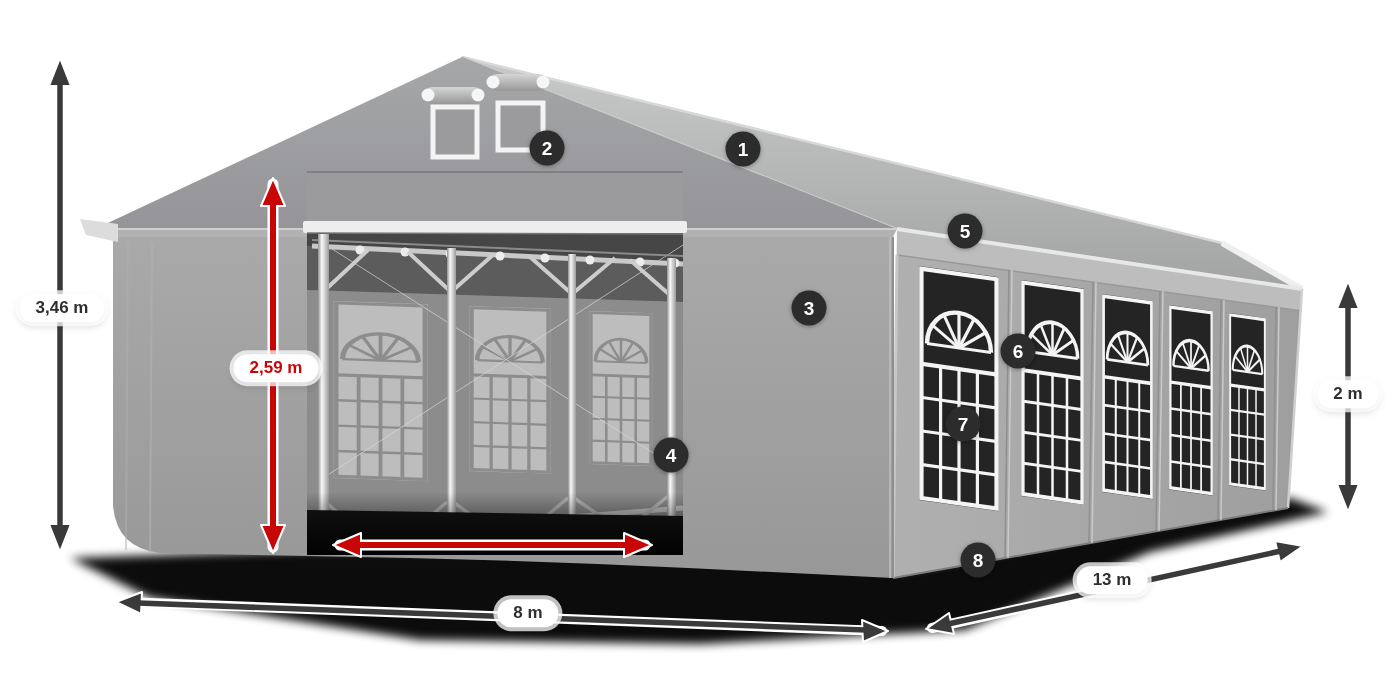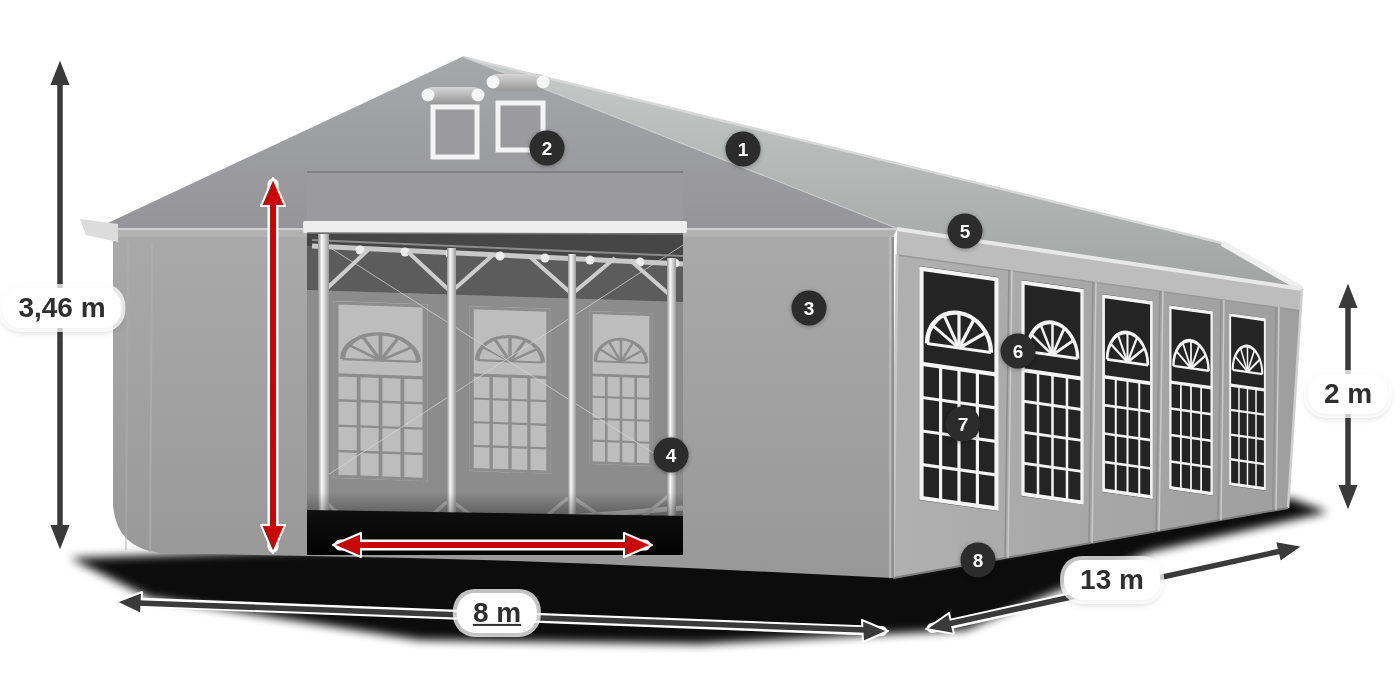--- a/index.html
+++ b/index.html
@@ -5,21 +5,21 @@
   html,body{margin:0;padding:0;background:#ffffff;}
   .stage{
     position:relative;width:1400px;height:700px;background:#ffffff;
     font-family:"Liberation Sans", sans-serif;overflow:hidden;
   }
   .stage svg{position:absolute;left:0;top:0;}
   
   .dim-label{
     position:absolute;transform:translate(-50%,-50%);
     background:#ffffff;border-radius:18px;padding:4px 16px;
-    font-weight:bold;font-size:28px;line-height:1.15;color:#2f2f2f;
+    font-weight:bold;font-size:17px;line-height:1.15;color:#2f2f2f;
     white-space:nowrap;text-align:center;
     box-shadow:0 0 0 4px rgba(255,255,255,.75), 0 3px 9px rgba(0,0,0,.22);
   }
   .dim-label.red{color:#c90606;}
   
   .marker{
     position:absolute;transform:translate(-50%,-50%);
     width:35px;height:35px;border-radius:50%;
     background:#2c2c2c;color:#ffffff;
     font-weight:bold;font-size:19px;
@@ -263,21 +263,22 @@
     </g>
     <g>
       <line class="cas" x1="1348" y1="287" x2="1348" y2="506"></line>
       <polygon class="hd" points="1348,281 1337,309 1359,309"></polygon>
       <polygon class="hd" points="1348,512 1337,484 1359,484"></polygon>
       <line class="ad" x1="1348" y1="305" x2="1348" y2="488"></line>
     </g>
   </svg>
 
   <div class="dim-label" style="left:62px;top:308px;">3,46 m</div>
-  <div class="dim-label" style="left:497px;top:613px;text-decoration:underline;">8 m</div>
+  <div class="dim-label red" style="left:276px;top:368px;">2,59 m</div>
+  <div class="dim-label" style="left:528px;top:613px;">8 m</div>
   <div class="dim-label" style="left:1112px;top:580px;">13 m</div>
   <div class="dim-label" style="left:1348px;top:394px;">2 m</div>
 
   <div class="marker" style="left:743px;top:149px;">1</div>
   <div class="marker" style="left:547px;top:148px;">2</div>
   <div class="marker" style="left:809px;top:308px;">3</div>
   <div class="marker" style="left:671px;top:455px;">4</div>
   <div class="marker" style="left:965px;top:231px;">5</div>
   <div class="marker" style="left:1018px;top:351px;">6</div>
   <div class="marker" style="left:963px;top:424px;">7</div>

